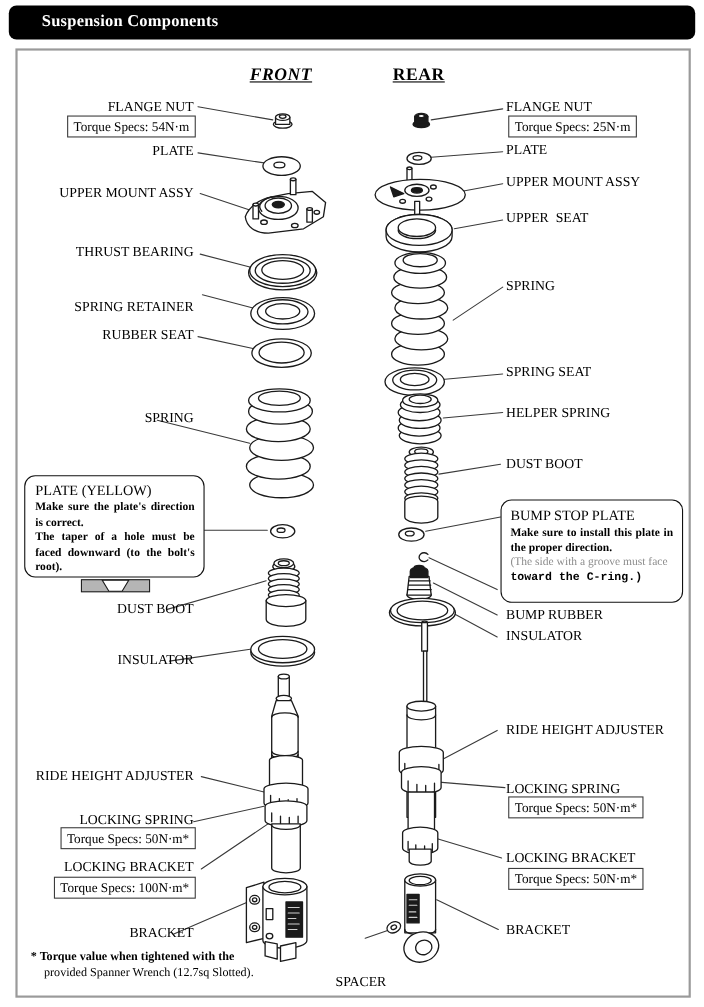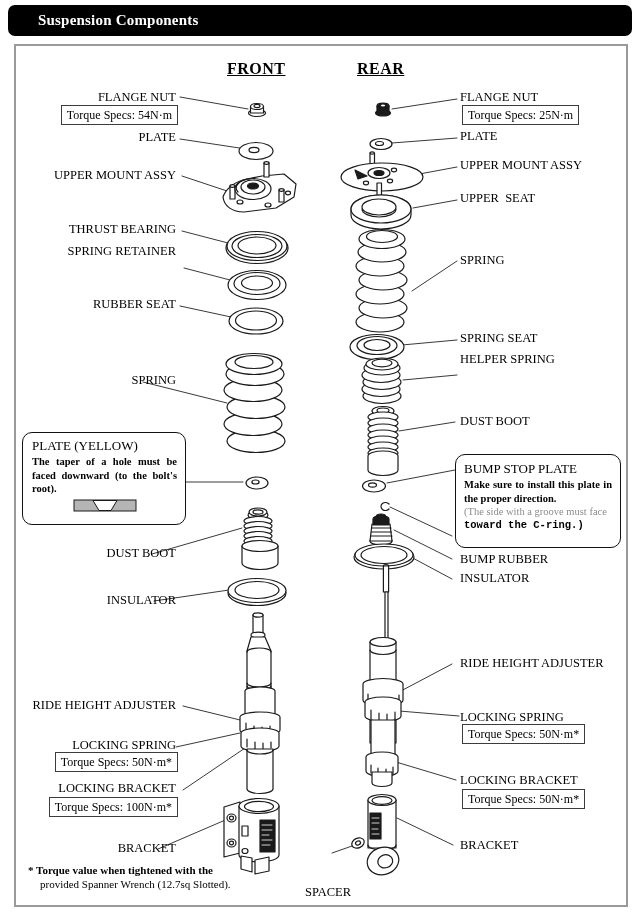--- a/index.html
+++ b/index.html
@@ -275,57 +275,58 @@
         <ellipse cx="383" cy="861" rx="16" ry="13.5"></ellipse>
         <ellipse cx="385" cy="862" rx="7.5" ry="6.5"></ellipse>
       </g>
     </g>
     <g transform="rotate(-25 358 843)">
       <ellipse cx="358" cy="843" rx="6.5" ry="4.8"></ellipse>
       <ellipse cx="358" cy="843" rx="2.6" ry="1.9"></ellipse>
     </g>
   </svg>
 
-  <div class="colhead" style="left:227px; top:60px;">FRONT</div>
+  <div class="colhead" style="left:227px; top:60px;font-style:italic;">FRONT</div>
   <div class="colhead" style="left:357px; top:60px;">REAR</div>
 
   <div class="lbl fr" style="top:90px;">FLANGE NUT</div>
   <div class="tq fb" style="top:105px;">Torque Specs: 54N·m</div>
   <div class="lbl fr" style="top:130px;">PLATE</div>
   <div class="lbl fr" style="top:168px;">UPPER MOUNT ASSY</div>
   <div class="lbl fr" style="top:222px;">THRUST BEARING</div>
-  <div class="lbl fr" style="top:244px;margin-left:39px;">SPRING RETAINER</div>
+  <div class="lbl fr" style="top:272px;margin-left:39px;">SPRING RETAINER</div>
   <div class="lbl fr" style="top:297px;">RUBBER SEAT</div>
   <div class="lbl fr" style="top:373px;">SPRING</div>
   <div class="lbl fr" style="top:546px;">DUST BOOT</div>
   <div class="lbl fr" style="top:593px;">INSULATOR</div>
   <div class="lbl fr" style="top:698px;">RIDE HEIGHT ADJUSTER</div>
   <div class="lbl fr" style="top:738px;">LOCKING SPRING</div>
   <div class="tq fb" style="top:752px;">Torque Specs: 50N·m*</div>
   <div class="lbl fr" style="top:781px;">LOCKING BRACKET</div>
   <div class="tq fb" style="top:797px;">Torque Specs: 100N·m*</div>
   <div class="lbl fr" style="top:841px;">BRACKET</div>
 
   <div class="note" style="left:22px; top:432px; width:164px; height:93px;">
     <div class="nt">PLATE (YELLOW)</div>
+    <p>Make sure the plate's direction is correct.</p>
     <p>The taper of a hole must be faced downward (to the bolt's root).</p>
     <svg class="minidiag" width="64" height="13" viewBox="0 0 64 13">
       <rect x="1" y="1" width="62" height="11" fill="#b5b5b5" stroke="#1a1a1a"></rect>
       <polygon points="20,1.5 44,1.5 38,11.5 26,11.5" fill="#fff" stroke="#1a1a1a"></polygon>
     </svg>
   </div>
 
   <div class="lbl rr" style="top:90px;">FLANGE NUT</div>
   <div class="tq rb" style="top:105px;">Torque Specs: 25N·m</div>
   <div class="lbl rr" style="top:129px;">PLATE</div>
   <div class="lbl rr" style="top:158px;">UPPER MOUNT ASSY</div>
   <div class="lbl rr" style="top:191px;">UPPER  SEAT</div>
   <div class="lbl rr" style="top:253px;">SPRING</div>
   <div class="lbl rr" style="top:331px;">SPRING SEAT</div>
-  <div class="lbl rr" style="top:352px;">HELPER SPRING</div>
+  <div class="lbl rr" style="top:368px;">HELPER SPRING</div>
   <div class="lbl rr" style="top:414px;">DUST BOOT</div>
   <div class="lbl rr" style="top:528px;">C-RING</div>
   <div class="lbl rr" style="top:552px;">BUMP RUBBER</div>
   <div class="lbl rr" style="top:571px;">INSULATOR</div>
   <div class="lbl rr" style="top:656px;">RIDE HEIGHT ADJUSTER</div>
   <div class="lbl rr" style="top:710px;">LOCKING SPRING</div>
   <div class="tq rb" style="top:724px;">Torque Specs: 50N·m*</div>
   <div class="lbl rr" style="top:773px;">LOCKING BRACKET</div>
   <div class="tq rb" style="top:789px;">Torque Specs: 50N·m*</div>
   <div class="lbl rr" style="top:838px;">BRACKET</div>

